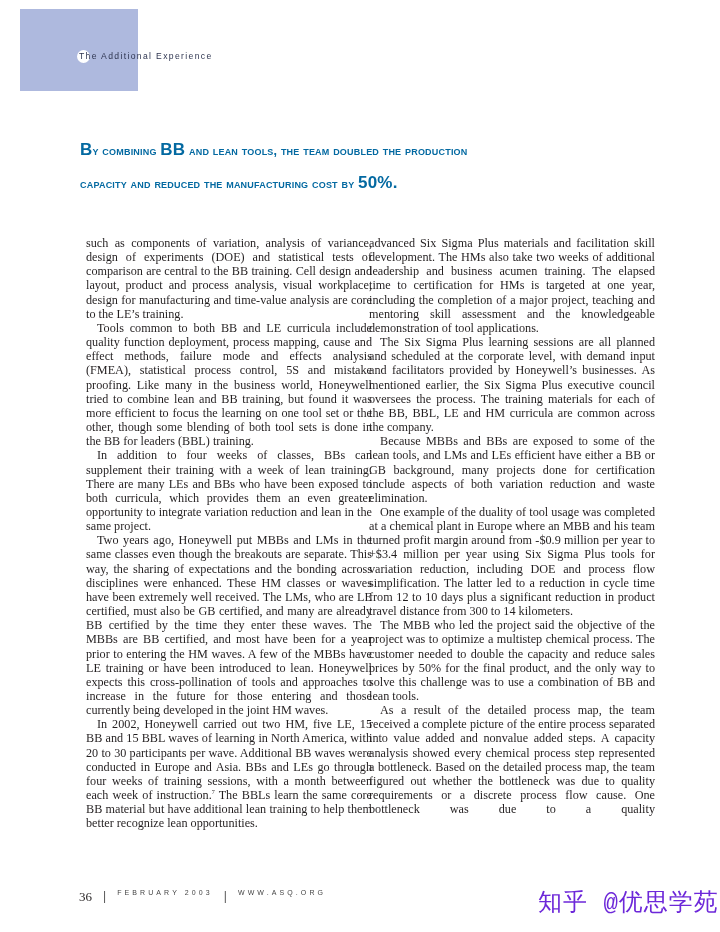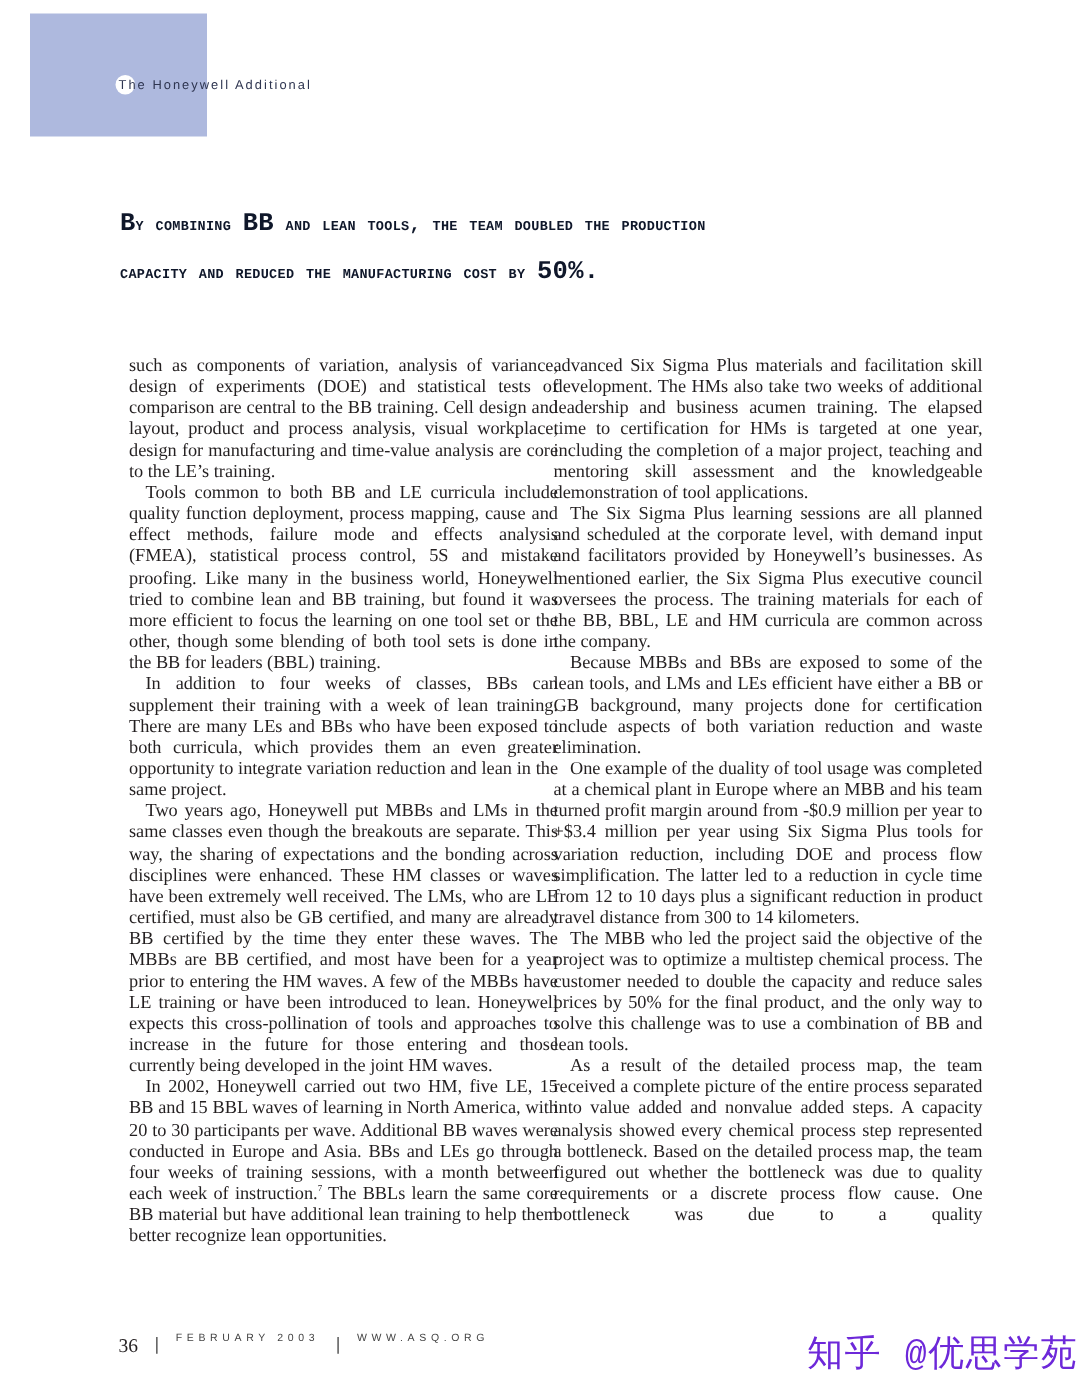--- a/index.html
+++ b/index.html
@@ -14,21 +14,21 @@
   .header-dot {
     position: absolute; left: 77px; top: 50px; width: 13px; height: 13px; border-radius: 50%;
     background: #ffffff;
   }
   .header-label {
     position: absolute; left: 79px; top: 51px; font-family: "Liberation Sans", "DejaVu Sans", sans-serif;
     font-size: 8.6px; letter-spacing: 1.35px; color: #2e3550; white-space: nowrap;
   }
   .pullquote {
     position: absolute; left: 80px; top: 134px; width: 580px;
-    font-family: Liberation Mono, monospace; font-weight: bold; color: #0f172a;
+    font-family: Liberation Sans, sans-serif; font-weight: bold; color: #0369a1;
     font-size: 12.5px; line-height: 31px; font-variant: small-caps; letter-spacing: 0.2px;
     text-transform: lowercase;
   }
   .pullquote .line { display: block; white-space: nowrap; }
   .pullquote .cap { text-transform: none; font-size: 17px; }
   .col {
     position: absolute; top: 236px; width: 286px;
     font-size: 12.2px; line-height: 14.15px; text-align: justify;
   }
   .col-left { left: 86px; }
@@ -54,21 +54,21 @@
   .watermark {
     position: absolute; left: 538px; top: 886px; font-family: Liberation Mono, monospace;
     font-size: 24px; color: #6d28d9; letter-spacing: 1px; white-space: nowrap;
   }
 </style>
 </head>
 <body>
 
 <div class="header-box"></div>
 <div class="header-dot"></div>
-<div class="header-label">The Honeywell Additional</div>
+<div class="header-label">The Additional Experience</div>
 
 <div class="pullquote">
   <span class="line"><span class="cap">B</span><span>y combining </span><span class="cap">BB</span><span> and lean tools, the team doubled the production</span></span>
   <span class="line"><span>capacity and reduced the manufacturing cost by </span><span class="cap">50%.</span></span>
 </div>
 
 <div class="col col-left">
   <p class="noindent">such as components of variation, analysis of variance, design of experiments (DOE) and statistical tests of comparison are central to the BB training. Cell design and layout, product and process analysis, visual workplace, design for manufacturing and time-value analysis are core to the LE’s training.</p>
   <p>Tools common to both BB and LE curricula include quality function deployment, process mapping, cause and effect methods, failure mode and effects analysis (FMEA), statistical process control, 5S and mistake proofing. Like many in the business world, Honeywell tried to combine lean and BB training, but found it was more efficient to focus the learning on one tool set or the other, though some blending of both tool sets is done in the BB for leaders (BBL) training.</p>
   <p>In addition to four weeks of classes, BBs can supplement their training with a week of lean training. There are many LEs and BBs who have been exposed to both curricula, which provides them an even greater opportunity to integrate variation reduction and lean in the same project.</p>

